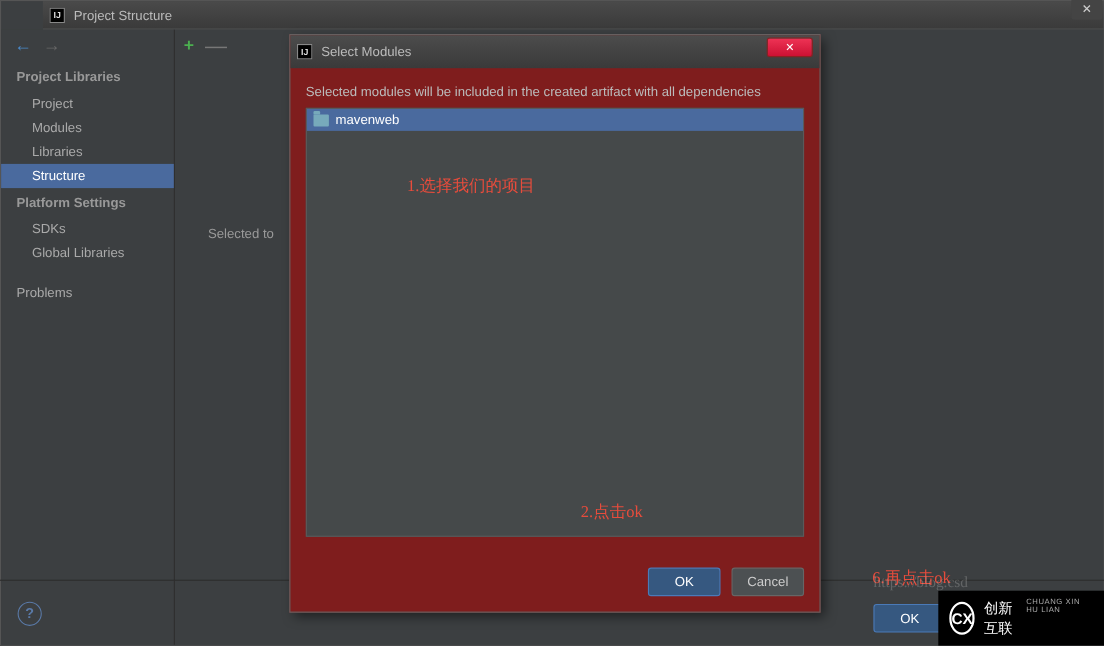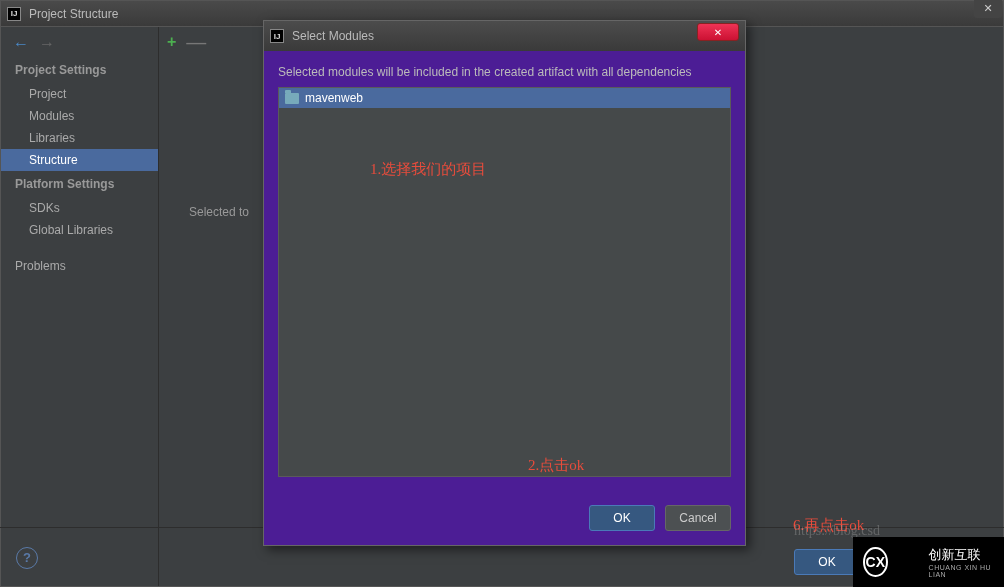--- a/index.html
+++ b/index.html
@@ -1,20 +1,20 @@
 <!DOCTYPE html>
 <html><head>
   <meta charset="utf-8">
   <style>
     * { box-sizing: border-box; margin: 0; padding: 0; font-family: "Segoe UI", Arial, sans-serif; }
     body { width: 1004px; height: 587px; background: #3c3f41; overflow: hidden; position: relative; }
     
     .main-window { width: 1004px; height: 587px; background: #3c3f41; border: 1px solid #555; display: flex; flex-direction: column; }
     
-    .titlebar { height: 26px; background: linear-gradient(#4a4a4a, #3a3a3a); display: flex; align-items: center; padding: 0 6px; border-bottom: 1px solid #555; }
+    .titlebar { height: 26px; background: linear-gradient(#4a4a4a, #3a3a3a); display: flex; align-items: center; padding: 0 6px; border-bottom: 1px solid #555; margin-left: 38px; }
     .titlebar-icon { width: 14px; height: 14px; background: #000; border: 1px solid #888; margin-right: 8px; display: flex; align-items: center; justify-content: center; }
     .titlebar-icon::after { content: "IJ"; color: #ddd; font-size: 8px; font-weight: bold; }
     .titlebar-text { color: #bbb; font-size: 12px; }
     .win-controls { position: absolute; top: -2px; right: 2px; display:flex; }
     .win-btn { width: 28px; height: 20px; background: #555; margin-left: 2px; border-radius: 0 0 3px 3px; display: flex; align-items:center; justify-content:center; color:#ccc; font-size:11px; }
     .win-btn.close { background: #444; }
     
     .content-area { flex: 1; display: flex; background: #3c3f41; position:relative; }
     
     .sidebar { width: 158px; background: #3c3f41; border-right: 1px solid #2d2d2d; display: flex; flex-direction: column; }
@@ -30,62 +30,62 @@
     .toolbar { height: 30px; display: flex; align-items: center; padding: 0 8px; gap: 10px; }
     .add-btn { color: #4caf50; font-size: 16px; font-weight: bold; }
     .remove-btn { color: #777; font-size: 20px; line-height: 14px; }
     
     .empty-text { color: #999; font-size: 12px; position: absolute; left: 30px; top: 178px; }
     
     .bottom-bar { position: absolute; bottom: 0; left: 0; right: 0; height: 60px; border-top: 1px solid #2d2d2d; display: flex; align-items: center; padding: 0 16px; }
     .help-btn { width: 22px; height: 22px; border-radius: 50%; border: 1px solid #5a7aa8; color: #5a7aa8; display:flex; align-items:center; justify-content:center; font-size:13px; font-weight:bold; }
     .bottom-ok { position:absolute; right:144px; bottom:12px; }
     
-    .dialog { position: absolute; left: 263px; top: 20px; width: 483px; height: 526px; background: #4c1d95; border: 1px solid #666; box-shadow: 4px 4px 10px rgba(0,0,0,0.5); display:flex; flex-direction:column; }
+    .dialog { position: absolute; left: 263px; top: 31px; width: 483px; height: 526px; background: #7f1d1d; border: 1px solid #666; box-shadow: 4px 4px 10px rgba(0,0,0,0.5); display:flex; flex-direction:column; }
     .dialog-titlebar { height: 30px; background: linear-gradient(#4c4c4c, #3a3a3a); display: flex; align-items: center; padding: 0 6px; position:relative; }
     .dialog-close { position:absolute; top:2px; right:6px; width: 42px; height: 18px; background: linear-gradient(#e35,#c13); border-radius: 3px; border:1px solid #822; display:flex; align-items:center; justify-content:center; color:#fff; font-size:10px; }
     
     .dialog-body { flex:1; padding: 14px; display:flex; flex-direction:column; }
     .dialog-desc { color: #bbb; font-size: 12px; margin-bottom: 8px; }
     .module-list { flex:1; background: #45494a; border: 1px solid #5a5a5a; }
     .module-item { display:flex; align-items:center; padding: 3px 6px; background: #4a6a9e; color: #fff; font-size: 12px; gap:6px; }
     .folder-icon { width: 14px; height: 11px; background: #7ab; border-radius: 1px; position:relative; }
     .folder-icon::before { content:""; position:absolute; top:-3px; left:0; width:6px; height:3px; background:#7ab; border-radius:1px 1px 0 0; }
     
     .dialog-buttons { display:flex; justify-content:flex-end; gap:10px; padding: 14px; }
     .btn { min-width: 66px; height: 26px; background: #4c5052; border: 1px solid #666; color: #ccc; font-size: 12px; border-radius: 3px; display:flex; align-items:center; justify-content:center; cursor:pointer; }
     .btn.primary { background: #365880; border-color: #4a7ab8; color:#fff; }
     
     .annotation { position:absolute; color: #e74c3c; font-size: 15px; font-family: "SimSun", serif; pointer-events:none; }
     
     .watermark-url { position: absolute; right: 124px; bottom: 48px; color: rgba(200,200,200,0.28); font-size: 14px; font-family: Liberation Serif, serif; }
     .brand-logo { position:absolute; right:0; bottom:0; width:151px; height:50px; background:#000; display:flex; align-items:center; gap:8px; padding:0 10px; color:#fff; }
     .brand-mark { width:30px; height:30px; border:2px solid #fff; border-radius:50%; display:flex; align-items:center; justify-content:center; font-weight:bold; font-size:14px; }
-    .brand-text { display:flex; flex-direction:column; font-size:13px;margin-left:33px; }
+    .brand-text { display:flex; flex-direction:row; font-size:13px; }
     .brand-sub { font-size:7px; letter-spacing:0.5px; color:#aaa; }
   </style>
 </head>
 <body>
 
 <div class="main-window">
   <div class="titlebar">
     <div class="titlebar-icon"></div>
     <div class="titlebar-text">Project Structure</div>
     <div class="win-controls">
       <div class="win-btn close">✕</div>
     </div>
   </div>
 
   <div class="content-area">
     <div class="sidebar">
       <div class="sidebar-nav">
         <span class="nav-arrow">←</span>
         <span class="nav-arrow disabled">→</span>
       </div>
-      <div class="section-header">Project Settings</div>
+      <div class="section-header">Project Libraries</div>
       <div class="sidebar-item">Project</div>
       <div class="sidebar-item">Modules</div>
       <div class="sidebar-item">Libraries</div>
       <div class="sidebar-item selected">Structure</div>
       <div class="section-header">Platform Settings</div>
       <div class="sidebar-item">SDKs</div>
       <div class="sidebar-item">Global Libraries</div>
       <div style="height:14px"></div>
       <div class="sidebar-item" style="padding-left:14px">Problems</div>
     </div>

